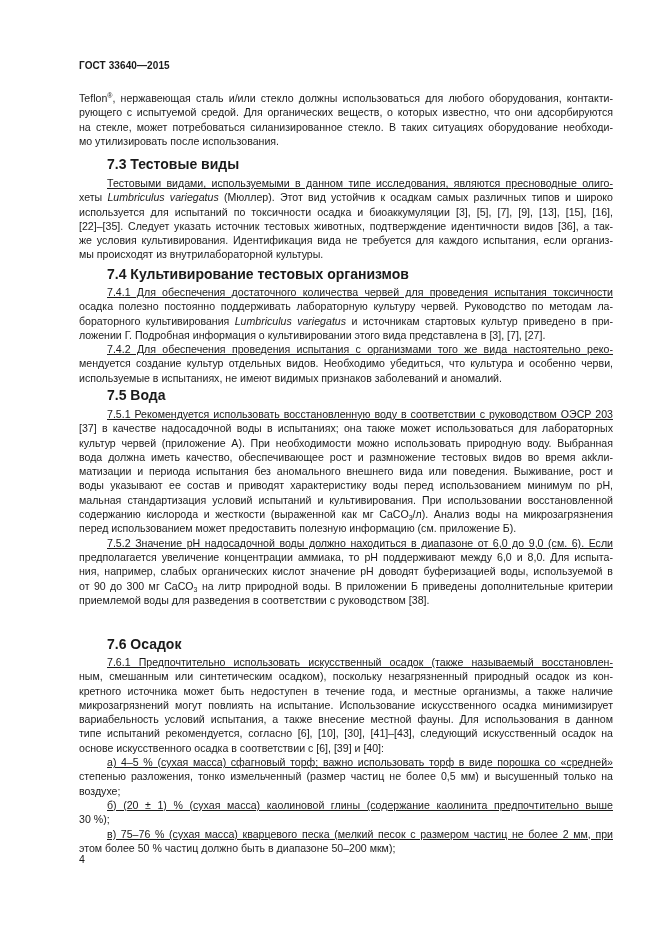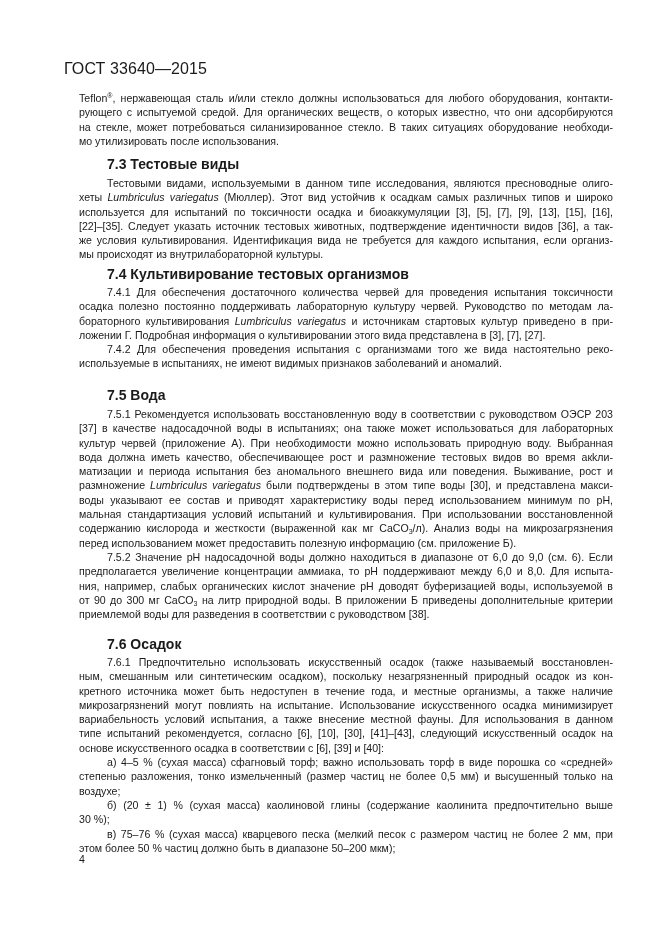--- a/index.html
+++ b/index.html
@@ -1,22 +1,22 @@
 <!DOCTYPE html>
 <html><head>
 <meta charset="utf-8">
 <style>
   html, body { margin:0; padding:0; background:#ffffff; }
   body { width:661px; height:935px; position:relative; overflow:hidden;
          font-family:"Liberation Sans", sans-serif; color:#1a1a1a; }
-  .hdr { position:absolute; left:64px; top:60px; font-weight:normal; font-size:16px; letter-spacing:0.1px; }
+  .hdr { position:absolute; left:79px; top:60px; font-weight:bold; font-size:10px; letter-spacing:0.1px; }
   .block { position:absolute; left:79px; width:534px; font-size:10.6px; line-height:14.3px; }
   .ln { display:block; white-space:nowrap; text-align:justify; text-align-last:justify; height:14.3px; }
   .ln.last { text-align-last:left; }
-  .ind { padding-left:28px; }
+  .ind { padding-left:28px;text-decoration:underline; }
   .h2 { position:absolute; left:107px; font-weight:bold; font-size:14px; }
   .pg { position:absolute; left:79px; top:853px; font-size:10.6px; }
   sup { font-size:7px; vertical-align:top; position:relative; top:-2px; }
   sub { font-size:7px; vertical-align:baseline; position:relative; top:2px; }
   i { font-style:italic; }
 </style>
 </head>
 <body>
 
 <div>
@@ -40,31 +40,31 @@
     <span class="ln last">мы происходят из внутрилабораторной культуры.</span>
   </div>
 
   <div class="h2" style="top:266px">7.4 Культивирование тестовых организмов</div>
   <div class="block" style="top:285px">
     <span class="ln ind">7.4.1 Для обеспечения достаточного количества червей для проведения испытания токсичности</span>
     <span class="ln">осадка полезно постоянно поддерживать лабораторную культуру червей. Руководство по методам ла-</span>
     <span class="ln">бораторного культивирования <i>Lumbriculus variegatus</i> и источникам стартовых культур приведено в при-</span>
     <span class="ln last">ложении Г. Подробная информация о культивировании этого вида представлена в [3], [7], [27].</span>
     <span class="ln ind">7.4.2 Для обеспечения проведения испытания с организмами того же вида настоятельно реко-</span>
+    <span class="ln">мендуется создание культур отдельных видов. Необходимо убедиться, что культура и особенно черви,</span>
     <span class="ln last">используемые в испытаниях, не имеют видимых признаков заболеваний и аномалий.</span>
   </div>
 
   <div class="h2" style="top:387px">7.5 Вода</div>
   <div class="block" style="top:407px">
     <span class="ln ind">7.5.1 Рекомендуется использовать восстановленную воду в соответствии с руководством ОЭСР 203</span>
     <span class="ln">[37] в качестве надосадочной воды в испытаниях; она также может использоваться для лабораторных</span>
     <span class="ln">культур червей (приложение А). При необходимости можно использовать природную воду. Выбранная</span>
     <span class="ln">вода должна иметь качество, обеспечивающее рост и размножение тестовых видов во время акkли-</span>
     <span class="ln">матизации и периода испытания без аномального внешнего вида или поведения. Выживание, рост и</span>
-    <span class="ln">размножение <i>Lumbriculus variegatus</i> были подтверждены в этом типе воды [30], и представлена макси-</span>
     <span class="ln">воды указывают ее состав и приводят характеристику воды перед использованием минимум по pH,</span>
     <span class="ln">мальная стандартизация условий испытаний и культивирования. При использовании восстановленной</span>
     <span class="ln">содержанию кислорода и жесткости (выраженной как мг CaCO<sub>3</sub>/л). Анализ воды на микрозагрязнения</span>
     <span class="ln last">перед использованием может предоставить полезную информацию (см. приложение Б).</span>
     <span class="ln ind">7.5.2 Значение pH надосадочной воды должно находиться в диапазоне от 6,0 до 9,0 (см. 6). Если</span>
     <span class="ln">предполагается увеличение концентрации аммиака, то pH поддерживают между 6,0 и 8,0. Для испыта-</span>
     <span class="ln">ния, например, слабых органических кислот значение pH доводят буферизацией воды, используемой в</span>
     <span class="ln">от 90 до 300 мг CaCO<sub>3</sub> на литр природной воды. В приложении Б приведены дополнительные критерии</span>
     <span class="ln last">приемлемой воды для разведения в соответствии с руководством [38].</span>
   </div>

